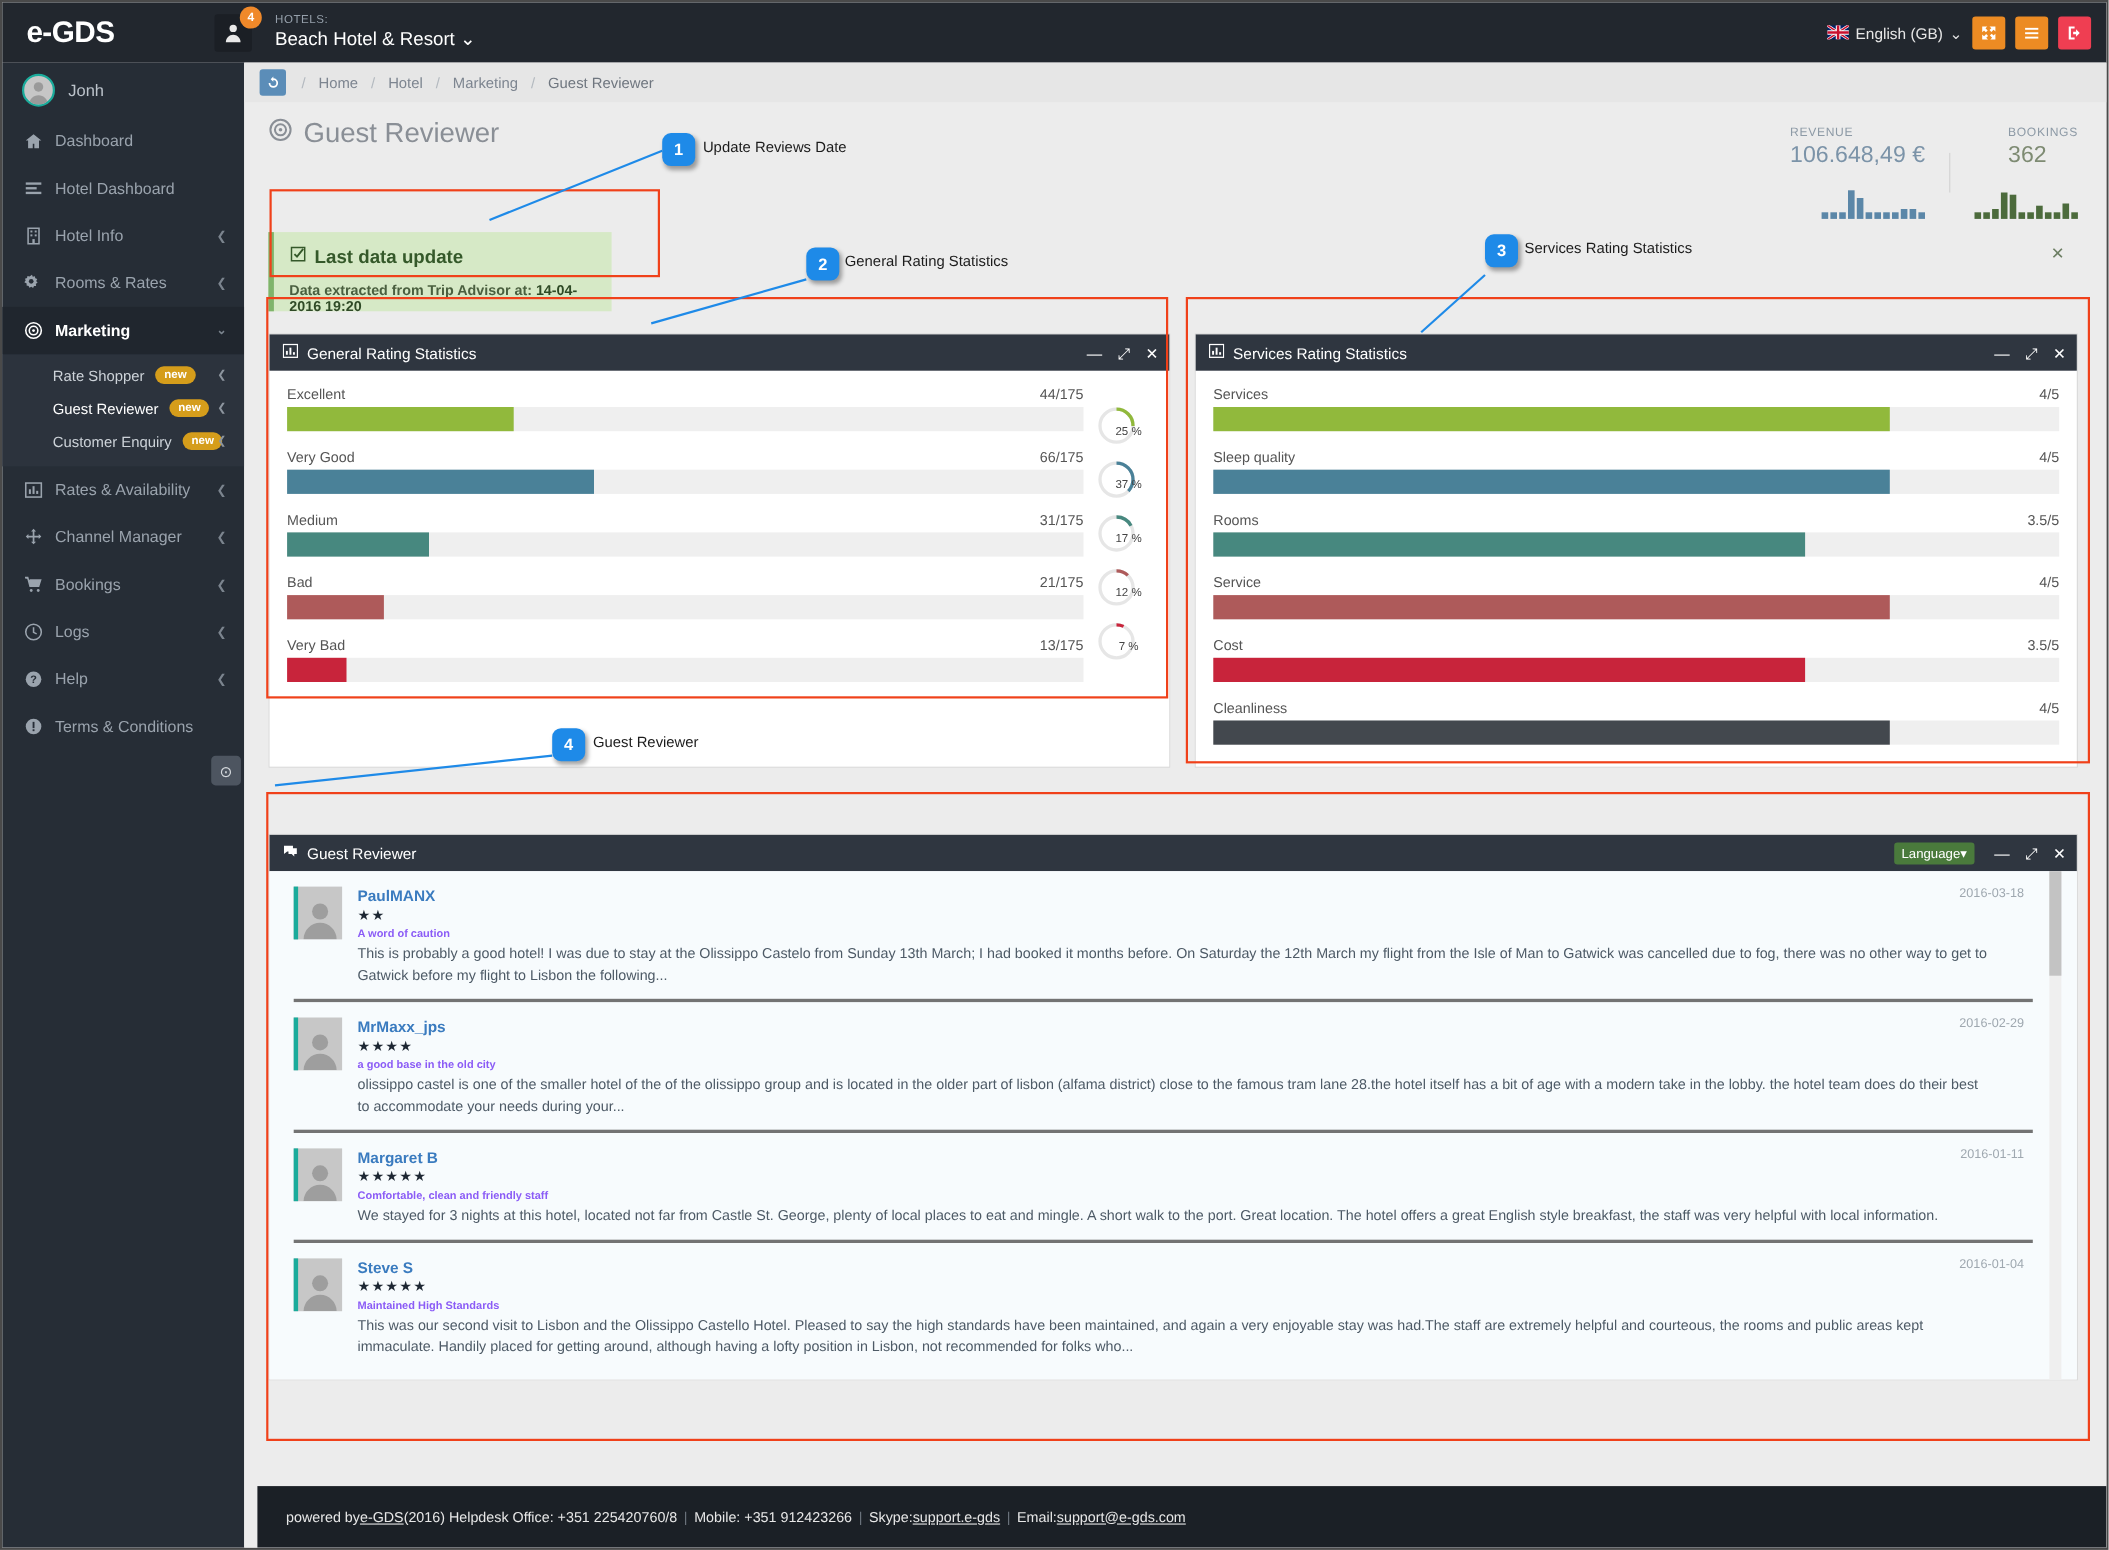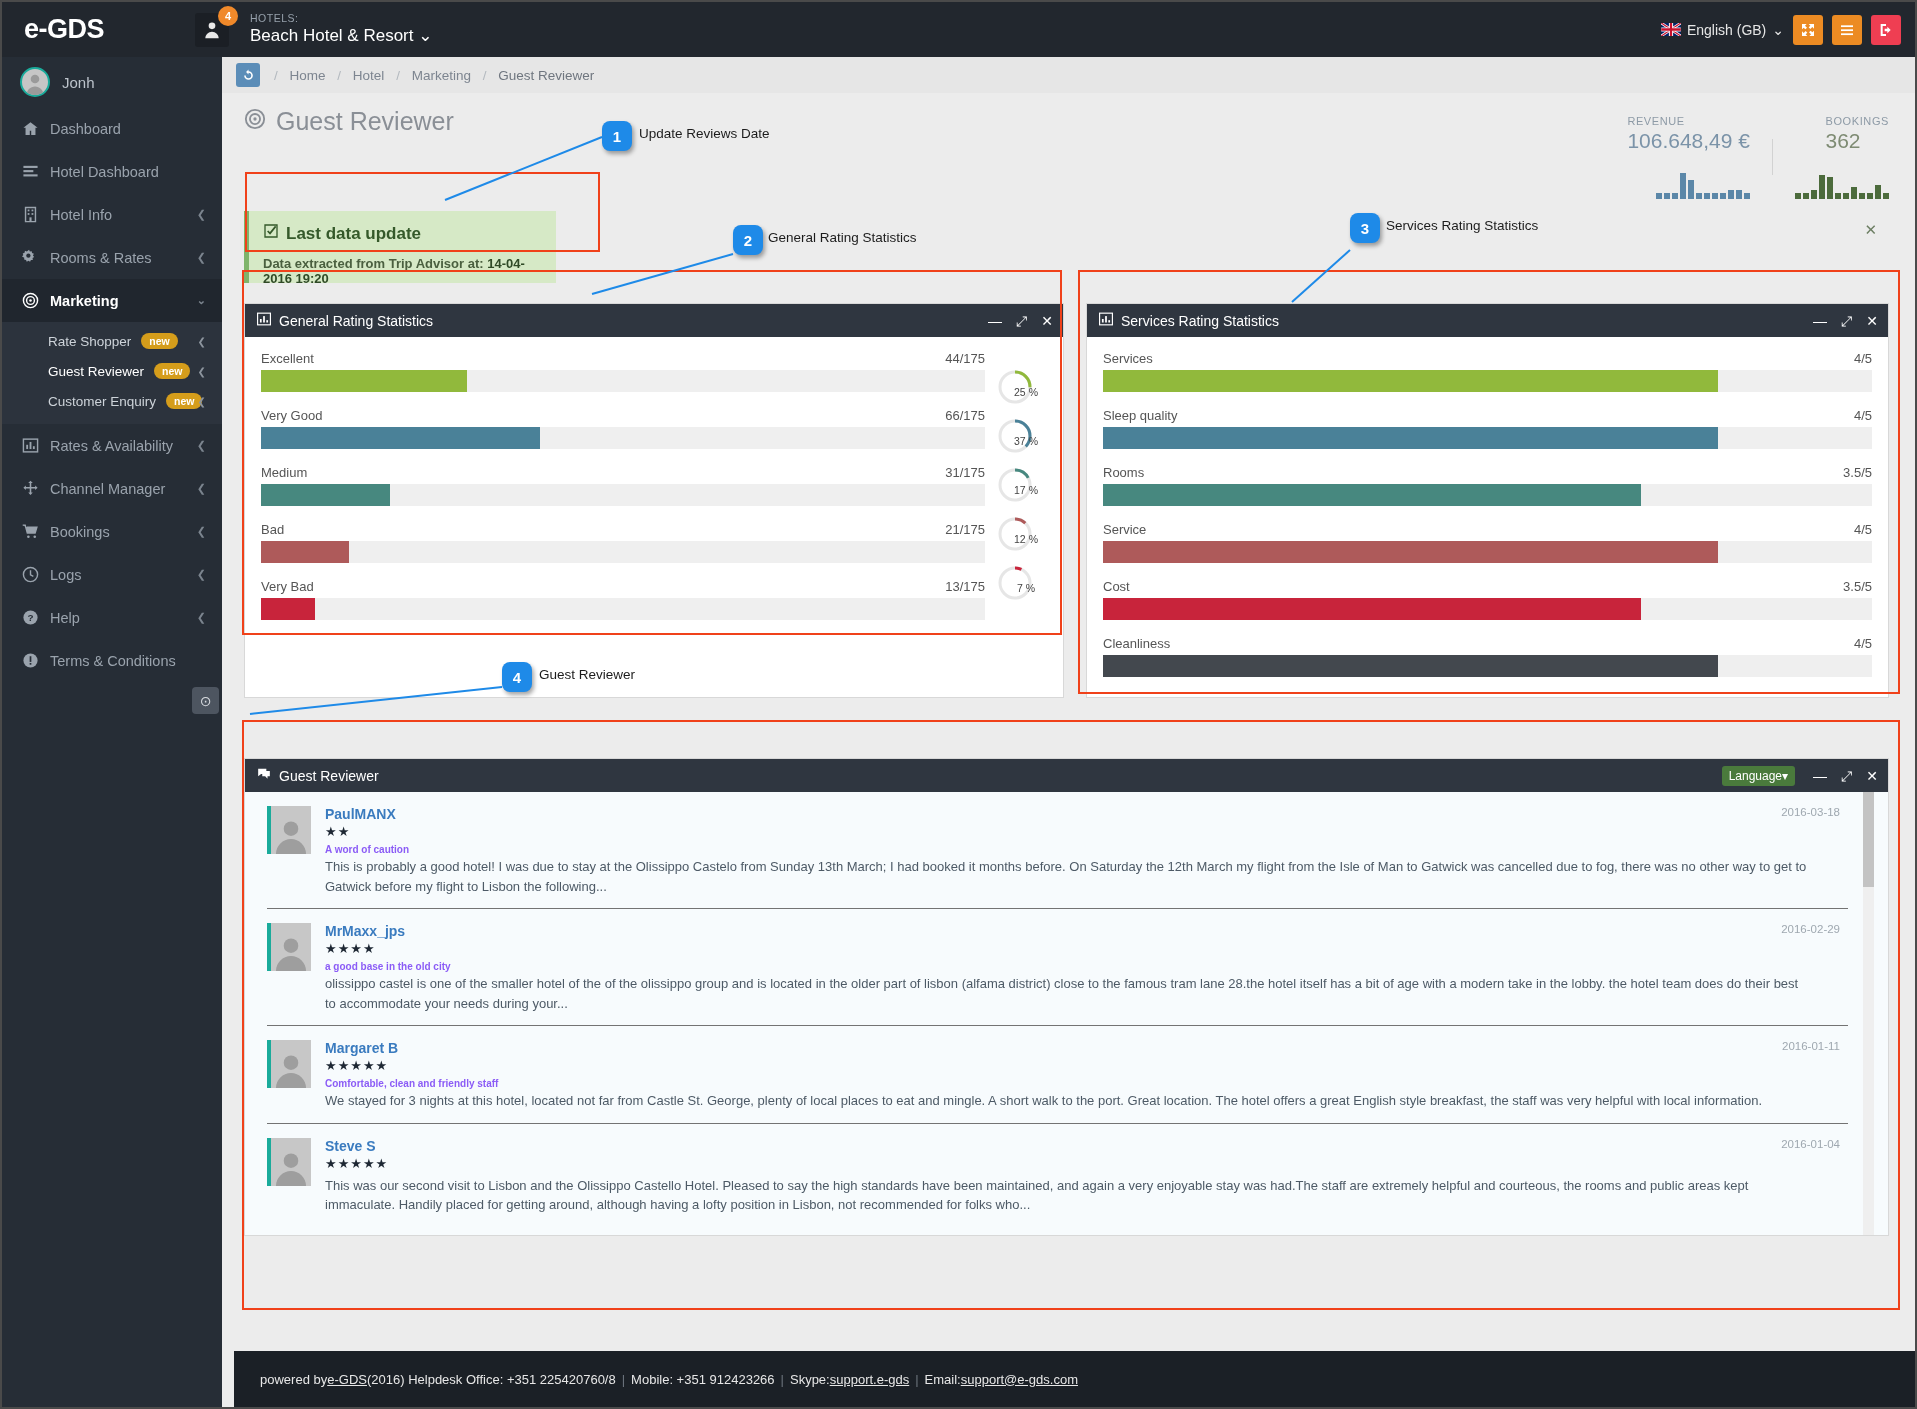--- a/index.html
+++ b/index.html
@@ -156,21 +156,21 @@
   .stripe { background-image: linear-gradient(45deg, rgba(255,255,255,.13) 25%, transparent 25%, transparent 50%, rgba(255,255,255,.13) 50%, rgba(255,255,255,.13) 75%, transparent 75%, transparent); background-size: 12px 12px; }
 
   .gr-flex { display: flex; gap: 12px; }
   .gr-bars { flex: 1; }
   .gr-dials { width: 50px; padding-top: 14px; }
   .dial { height: 49px; display: flex; align-items: center; justify-content: center; position: relative; }
   .dial svg { position: absolute; left: 0; top: 4px; }
   .dial span { position: relative; font-size: 10.5px; color: #444; left: 4px; top: 2px; }
 
   
-  .review { display: flex; padding: 14px 0 12px; position: relative; border-bottom: 1px solid #737373; }
+  .review { display: flex; padding: 14px 0 12px; position: relative; border-bottom: 3px solid #737373; }
   .review:last-child { border-bottom: none; }
   .rev-avatar { width: 44px; height: 48px; background: #c7c7c7; border-left: 4px solid #1aab9b; display: flex; align-items: flex-end; justify-content: center; overflow: hidden; flex: 0 0 auto; }
   .rev-avatar svg { width: 38px; height: 38px; fill: #9e9e9e; }
   .rev-body { margin-left: 14px; flex: 1; padding-right: 40px; }
   .rev-name { color: #3a7bbf; font-size: 14px; font-weight: bold; }
   .rev-stars { color: #1d2733; font-size: 13px; letter-spacing: 1px; margin: 2px 0 5px; }
   .rev-title { font-size: 10px; font-weight: bold; color: #8b5cf6; margin-bottom: 2px; }
   .rev-text { font-size: 13px; color: #4d5a66; line-height: 1.5; }
   .rev-date { position: absolute; right: 8px; top: 14px; color: #9fa8b0; font-size: 11.5px; }
   .reviews-scroll { position: relative; }
@@ -753,20 +753,21 @@
             <div class="review">
               <div class="rev-avatar">
                 <svg viewBox="0 0 24 24">
                   <circle cx="12" cy="8" r="4.6"></circle>
                   <path d="M2.5 24c0-5.2 4.3-9.5 9.5-9.5s9.5 4.3 9.5 9.5z"></path>
                 </svg>
               </div>
               <div class="rev-body">
                 <div class="rev-name">Steve S</div>
                 <div class="rev-stars">★★★★★</div>
+                <div class="rev-title">Maintained High Standards</div>
                 <div class="rev-text">This was our second visit to Lisbon and the Olissippo Castello Hotel. Pleased to say the high standards have been maintained, and again a very enjoyable stay was had.The staff are extremely helpful and courteous, the rooms and public areas kept immaculate. Handily placed for getting around, although having a lofty position in Lisbon, not recommended for folks who...</div>
               </div>
               <div class="rev-date">2016-01-04</div>
             </div>
           </div>
         <div style="position:absolute;right:14px;top:0;width:11px;height:100%;background:#efefef;"></div>
         <div style="position:absolute;right:14px;top:0;width:11px;height:95px;background:#c3c3c3;"></div>
       </div>
     </div>
 

